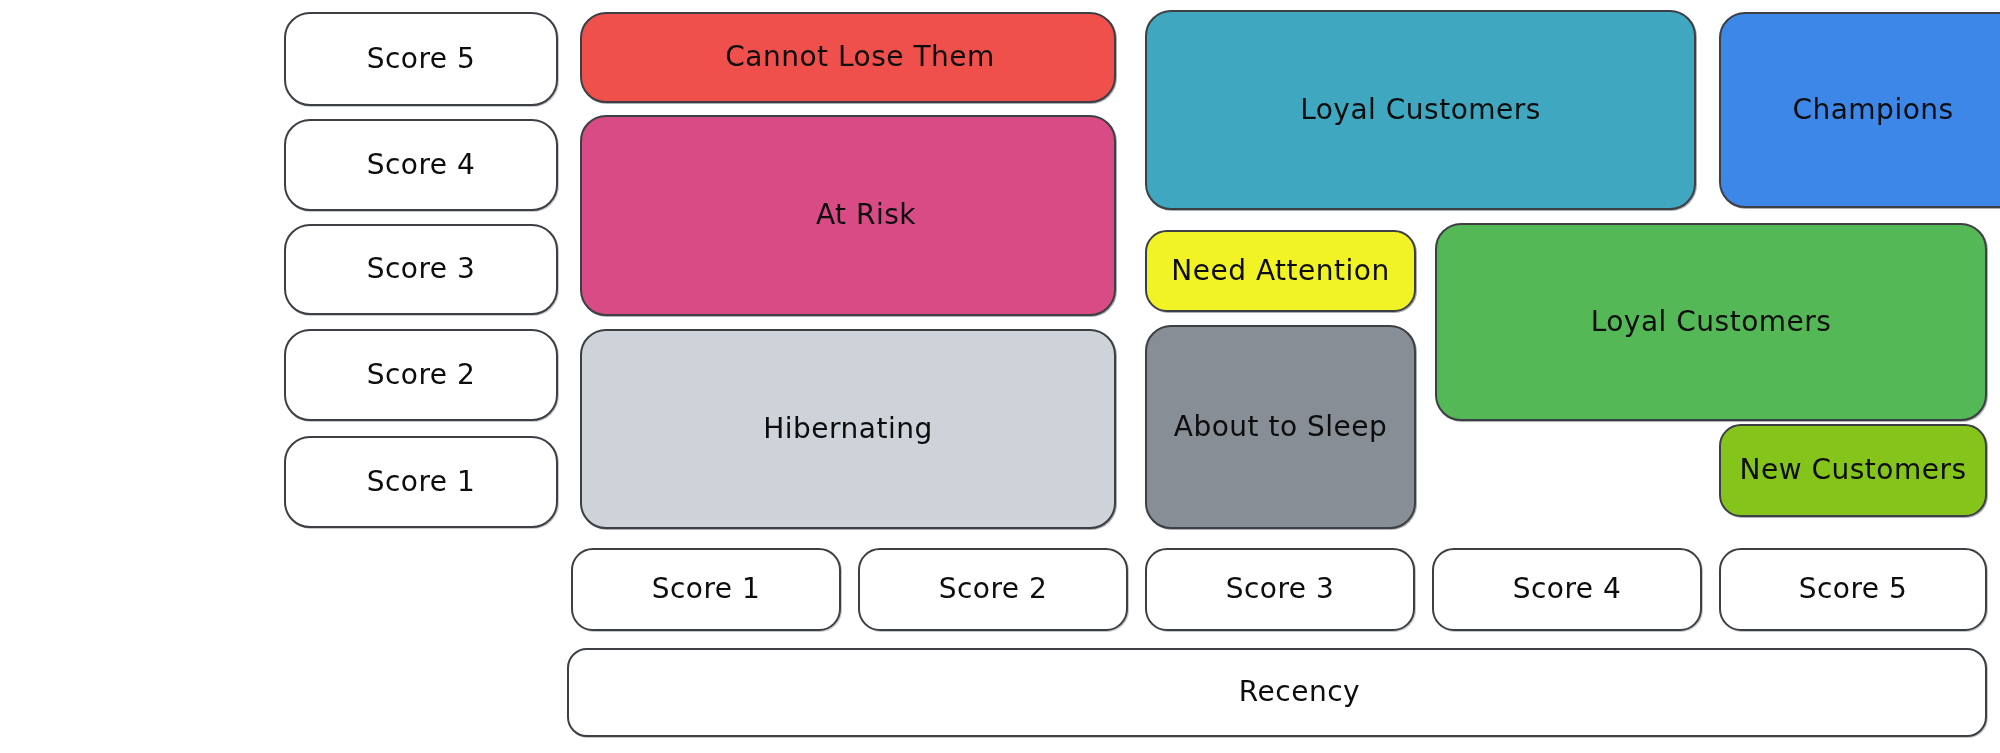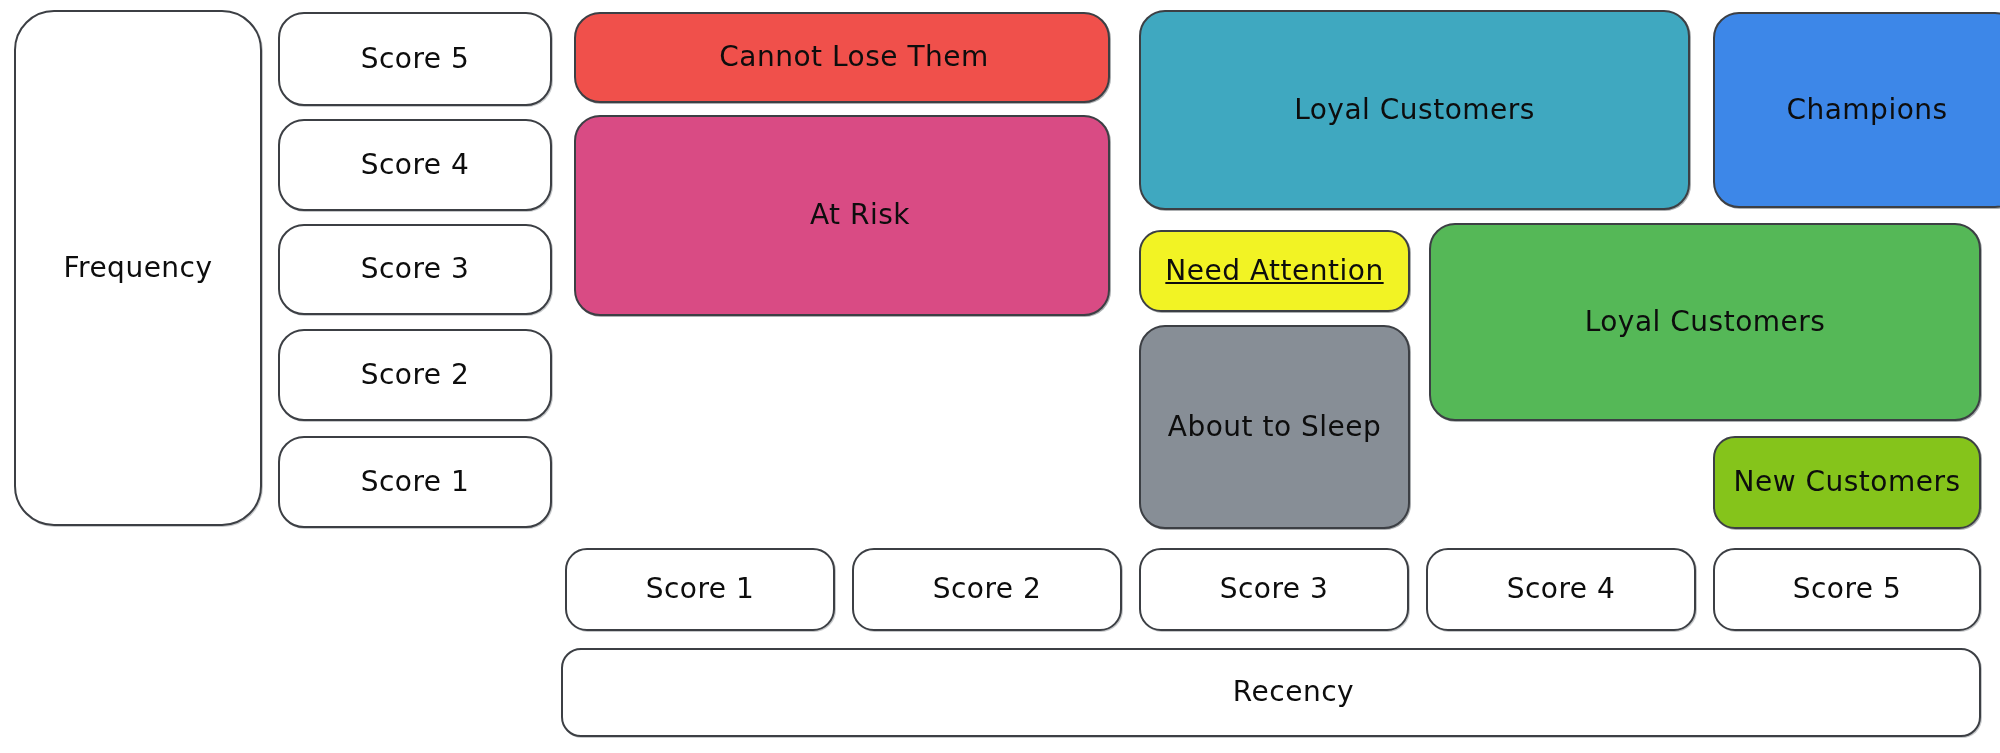--- a/index.html
+++ b/index.html
@@ -21,20 +21,21 @@
     display: flex;
     align-items: center;
     justify-content: center;
     text-align: center;
     border: 2px solid #3c3f44;
     border-radius: 26px;
     font-size: 28px;
     line-height: 1.15;
     letter-spacing: 0.5px;
     background: #ffffff;
+    margin-left: 6px;
   }
   .axis-box {
     box-shadow: 1px 1px 0 rgba(130,135,140,0.45);
   }
   .segment {
     box-shadow: 1px 1px 0 rgba(90,95,100,0.5);
   }
 
   
   .freq-label { left: 14px;  top: 10px;  width: 248px; height: 516px; border-radius: 40px; }
@@ -47,47 +48,47 @@
   
   .seg-cannot      { left: 574px;  top: 12px;  width: 536px; height: 91px; padding-left: 24px; }
   .seg-atrisk      { left: 574px;  top: 115px; width: 536px; height: 201px; }
   .seg-hibernating { left: 574px;  top: 329px; width: 536px; height: 200px; }
   .seg-loyal-teal  { left: 1139px; top: 10px;  width: 551px; height: 200px; }
   .seg-champions   { left: 1713px; top: 12px;  width: 308px; height: 196px; text-align: center; }
   .seg-need        { left: 1139px; top: 230px; width: 271px; height: 82px;  border-radius: 22px; }
   .seg-loyal-green { left: 1429px; top: 223px; width: 552px; height: 198px; }
   .seg-sleep       { left: 1139px; top: 325px; width: 271px; height: 204px; }
   .seg-promising   { left: 1429px; top: 436px; width: 268px; height: 93px;  border-radius: 22px; }
-  .seg-new         { left: 1713px; top: 436px; width: 268px; height: 93px;  border-radius: 22px; }
+  .seg-new         { left: 1713px; top: 424px; width: 268px; height: 93px;  border-radius: 22px; }
 
   
   .rs1 { left: 565px;  top: 548px; width: 270px; height: 83px; border-radius: 22px; }
   .rs2 { left: 852px;  top: 548px; width: 270px; height: 83px; border-radius: 22px; }
   .rs3 { left: 1139px; top: 548px; width: 270px; height: 83px; border-radius: 22px; }
   .rs4 { left: 1426px; top: 548px; width: 270px; height: 83px; border-radius: 22px; }
   .rs5 { left: 1713px; top: 548px; width: 268px; height: 83px; border-radius: 22px; }
   .recency-label { left: 561px; top: 648px; width: 1420px; height: 89px; border-radius: 20px; padding-left: 45px; }
 </style>
 </head>
 <body>
 
 <div class="canvas">
 
-  <div class="box axis-box freq-label">Frequency</div>
   <div class="box axis-box fs5">Score 5</div>
   <div class="box axis-box fs4">Score 4</div>
   <div class="box axis-box fs3">Score 3</div>
   <div class="box axis-box fs2">Score 2</div>
   <div class="box axis-box fs1">Score 1</div>
 
   <div class="box segment seg-cannot" style="background-color: rgb(240, 80, 75);">Cannot Lose Them</div>
   <div class="box segment seg-atrisk" style="background-color: rgb(217, 75, 132); padding-left: 36px;">At Risk</div>
+  <div class="box segment seg-hibernating" style="background-color: rgb(206, 211, 218);">Hibernating</div>
   <div class="box segment seg-loyal-teal" style="background-color: rgb(63, 168, 192);">Loyal Customers</div>
   <div class="box segment seg-champions" style="background-color: rgb(61, 135, 232);">Champions</div>
-  <div class="box segment seg-need" style="background-color: rgb(242, 243, 36); text-decoration: underline;">Need Attention</div>
+  <div class="box segment seg-need" style="background-color: rgb(242, 243, 36);">Need Attention</div>
   <div class="box segment seg-loyal-green" style="background-color: rgb(85, 184, 87);">Loyal Customers</div>
   <div class="box segment seg-sleep" style="background-color: rgb(135, 142, 150);">About to Sleep</div>
   <div class="box segment seg-new" style="background-color: rgb(133, 196, 27);">New Customers</div>
 
   <div class="box axis-box rs1">Score 1</div>
   <div class="box axis-box rs2">Score 2</div>
   <div class="box axis-box rs3">Score 3</div>
   <div class="box axis-box rs4">Score 4</div>
   <div class="box axis-box rs5">Score 5</div>
   <div class="box axis-box recency-label">Recency</div>

